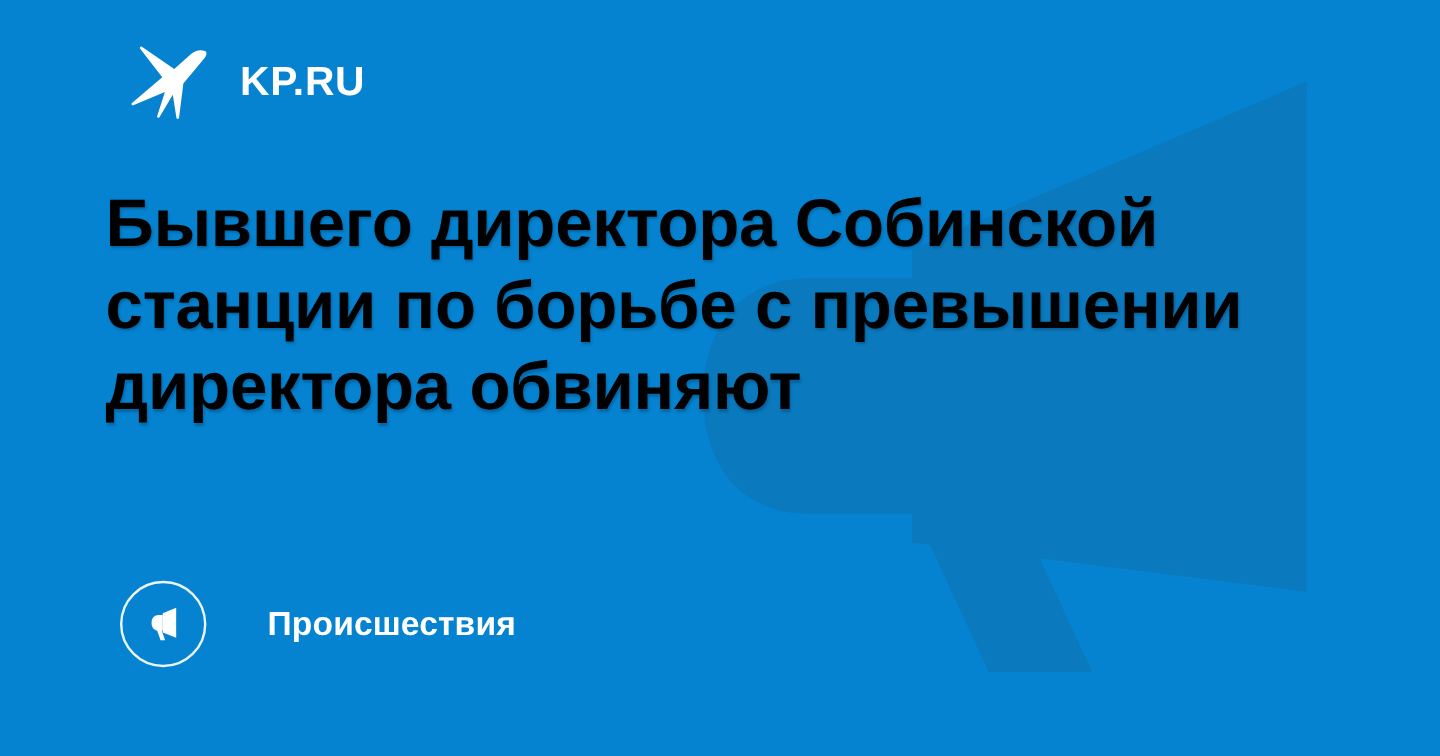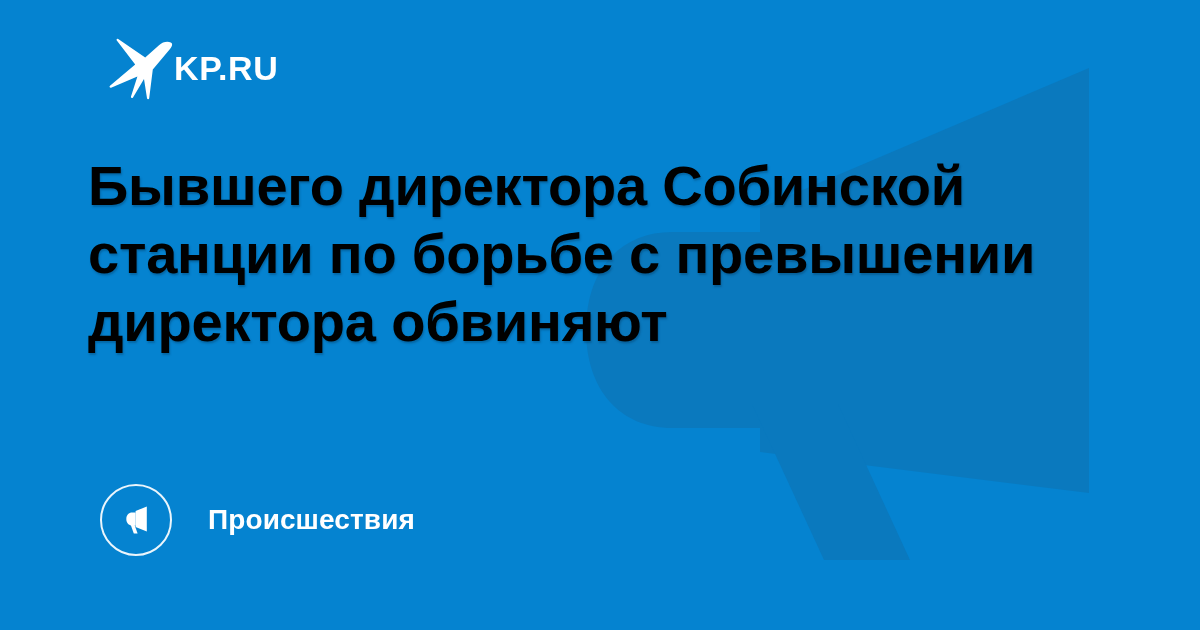--- a/index.html
+++ b/index.html
@@ -39,20 +39,21 @@
     height: 64px;
   }
 
   #brand-bird {
     width: 66px;
     height: 64px;
     display: block;
   }
 
   #brand-word {
+    margin-left: 26px;
     color: #ffffff;
     font-size: 34px;
     font-weight: 700;
     letter-spacing: 0.6px;
     line-height: 1;
     white-space: nowrap;
   }
 
   
   #headline {
@@ -72,20 +73,21 @@
     text-shadow: 1px 2px 2px rgba(0, 52, 90, 0.35);
   }
 
   
   #category {
     position: absolute;
     left: 100px;
     top: 484px;
     display: flex;
     align-items: center;
+    gap: 15px;
   }
 
   #category-icon-wrap {
     width: 72px;
     height: 72px;
     border-radius: 50%;
     border: 2px solid rgba(255, 255, 255, 0.92);
     box-sizing: border-box;
     display: flex;
     align-items: center;

